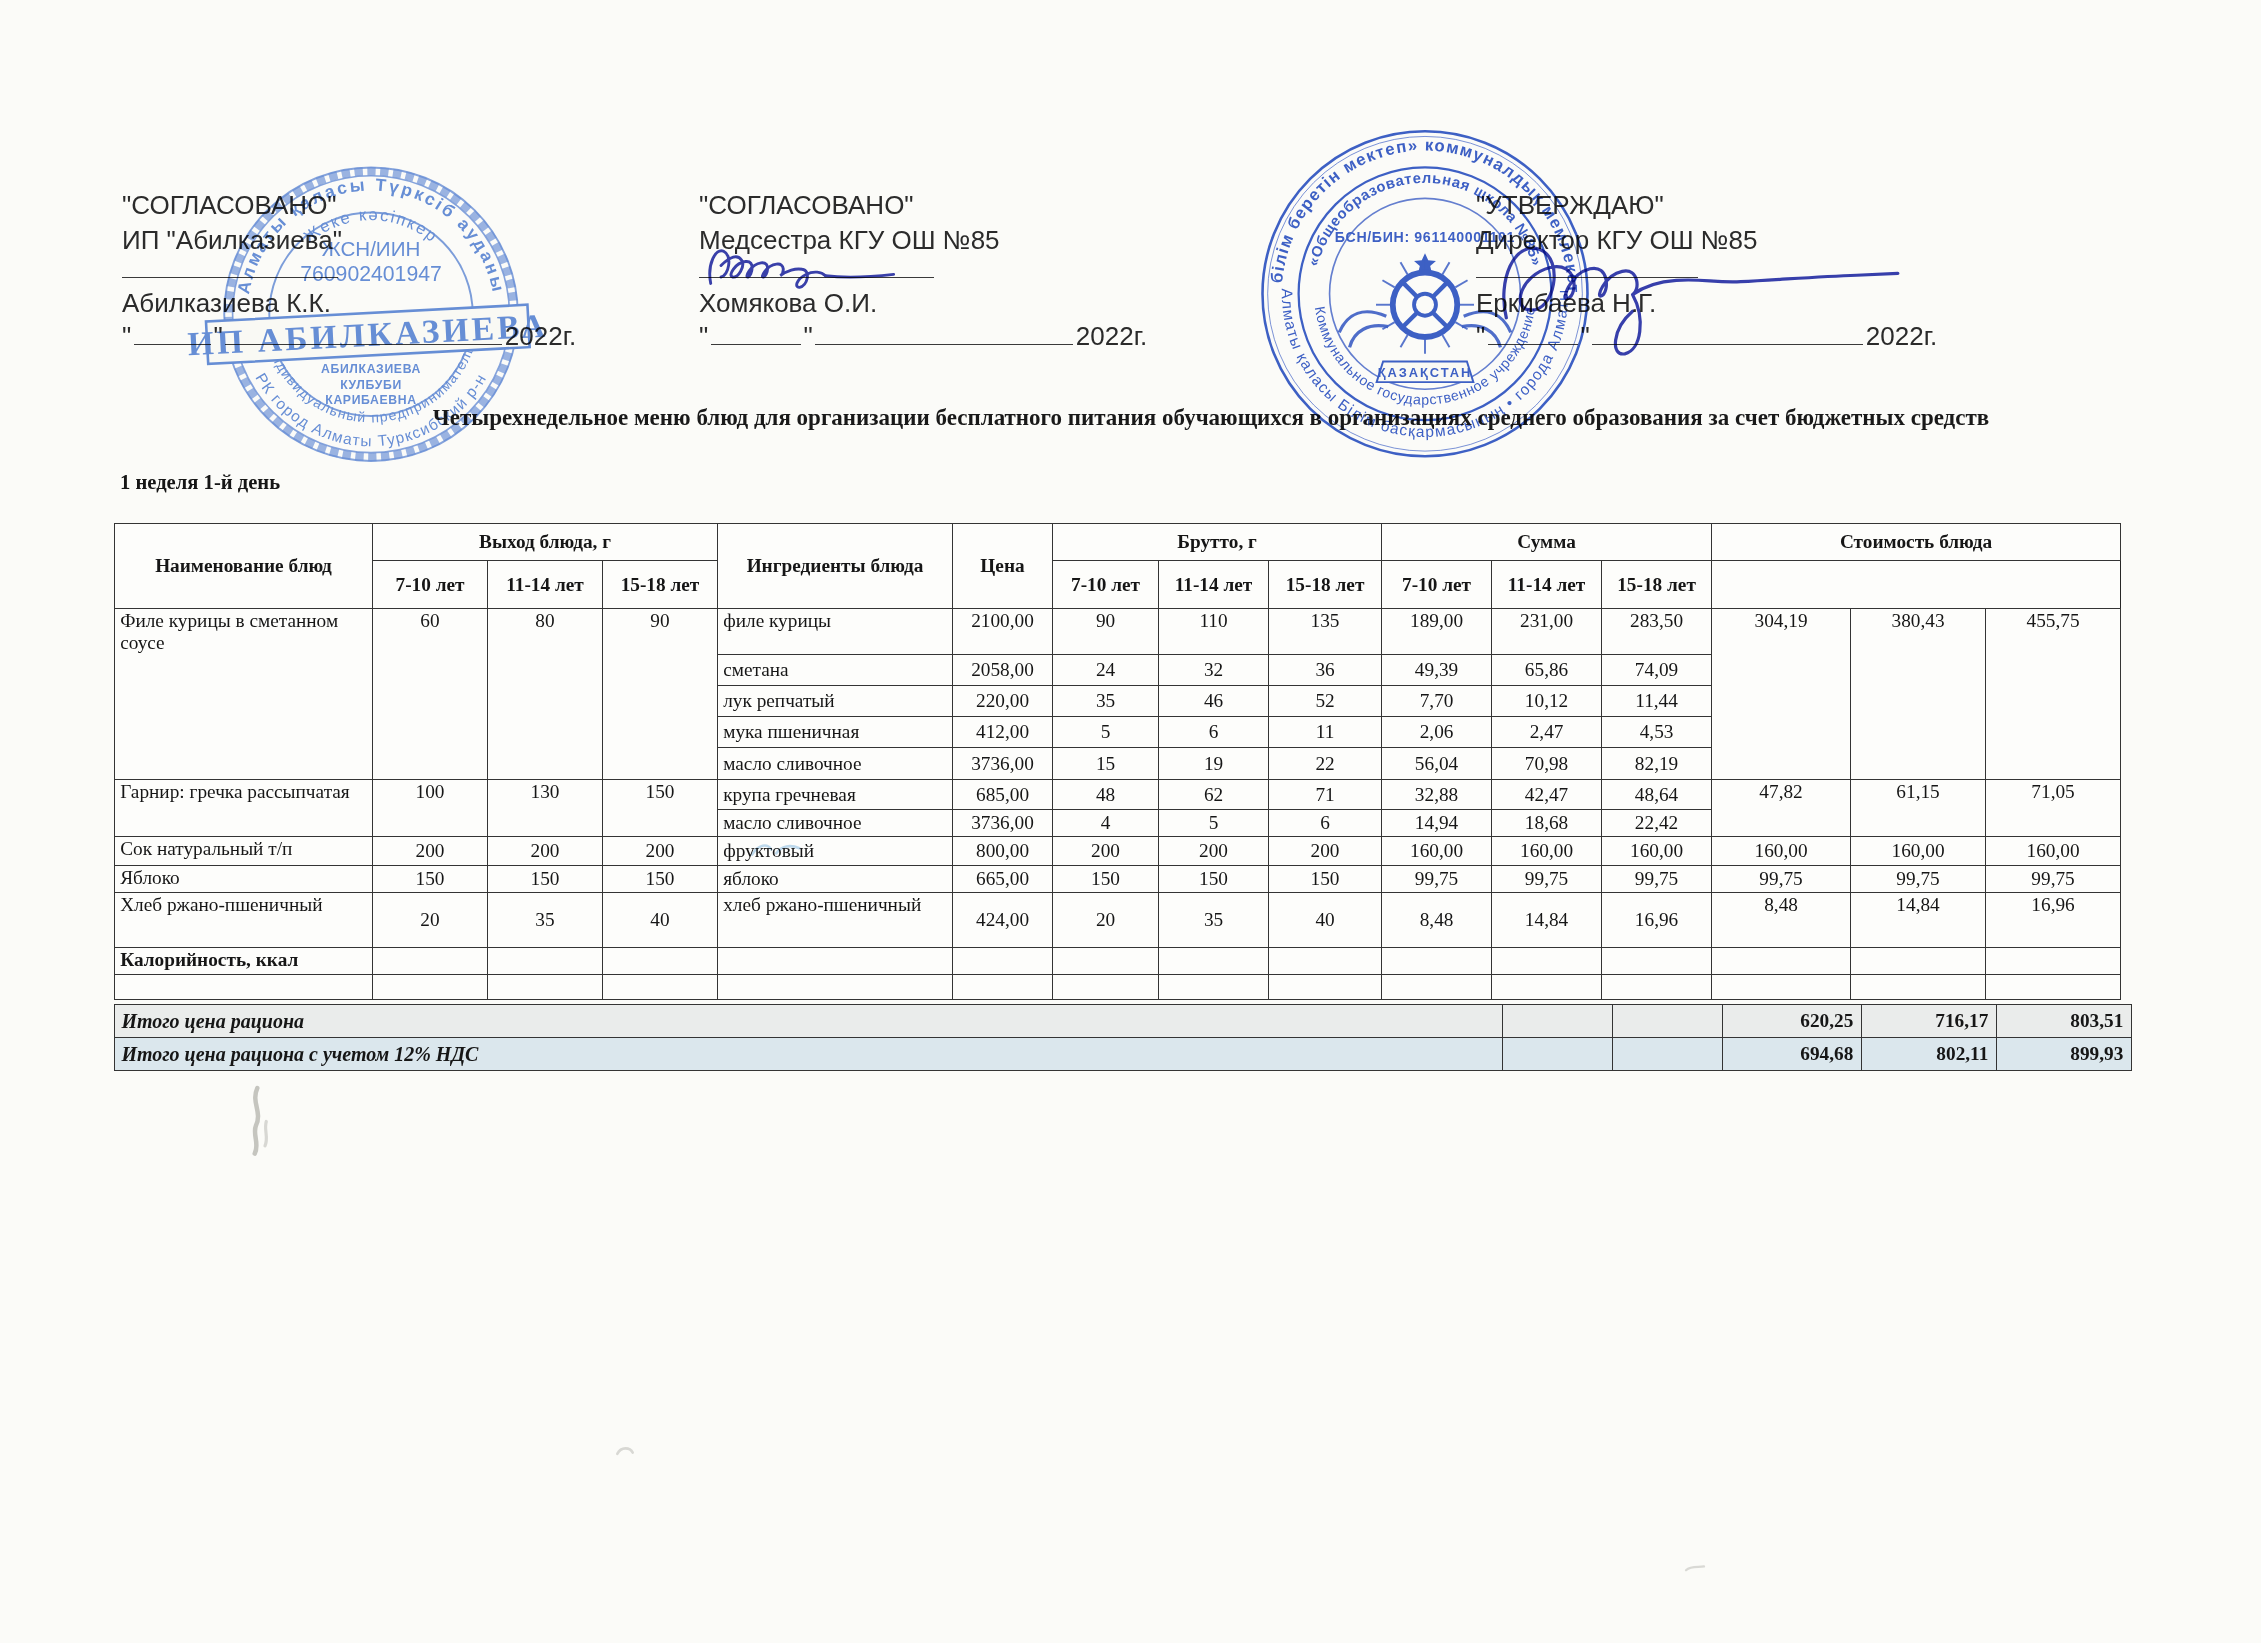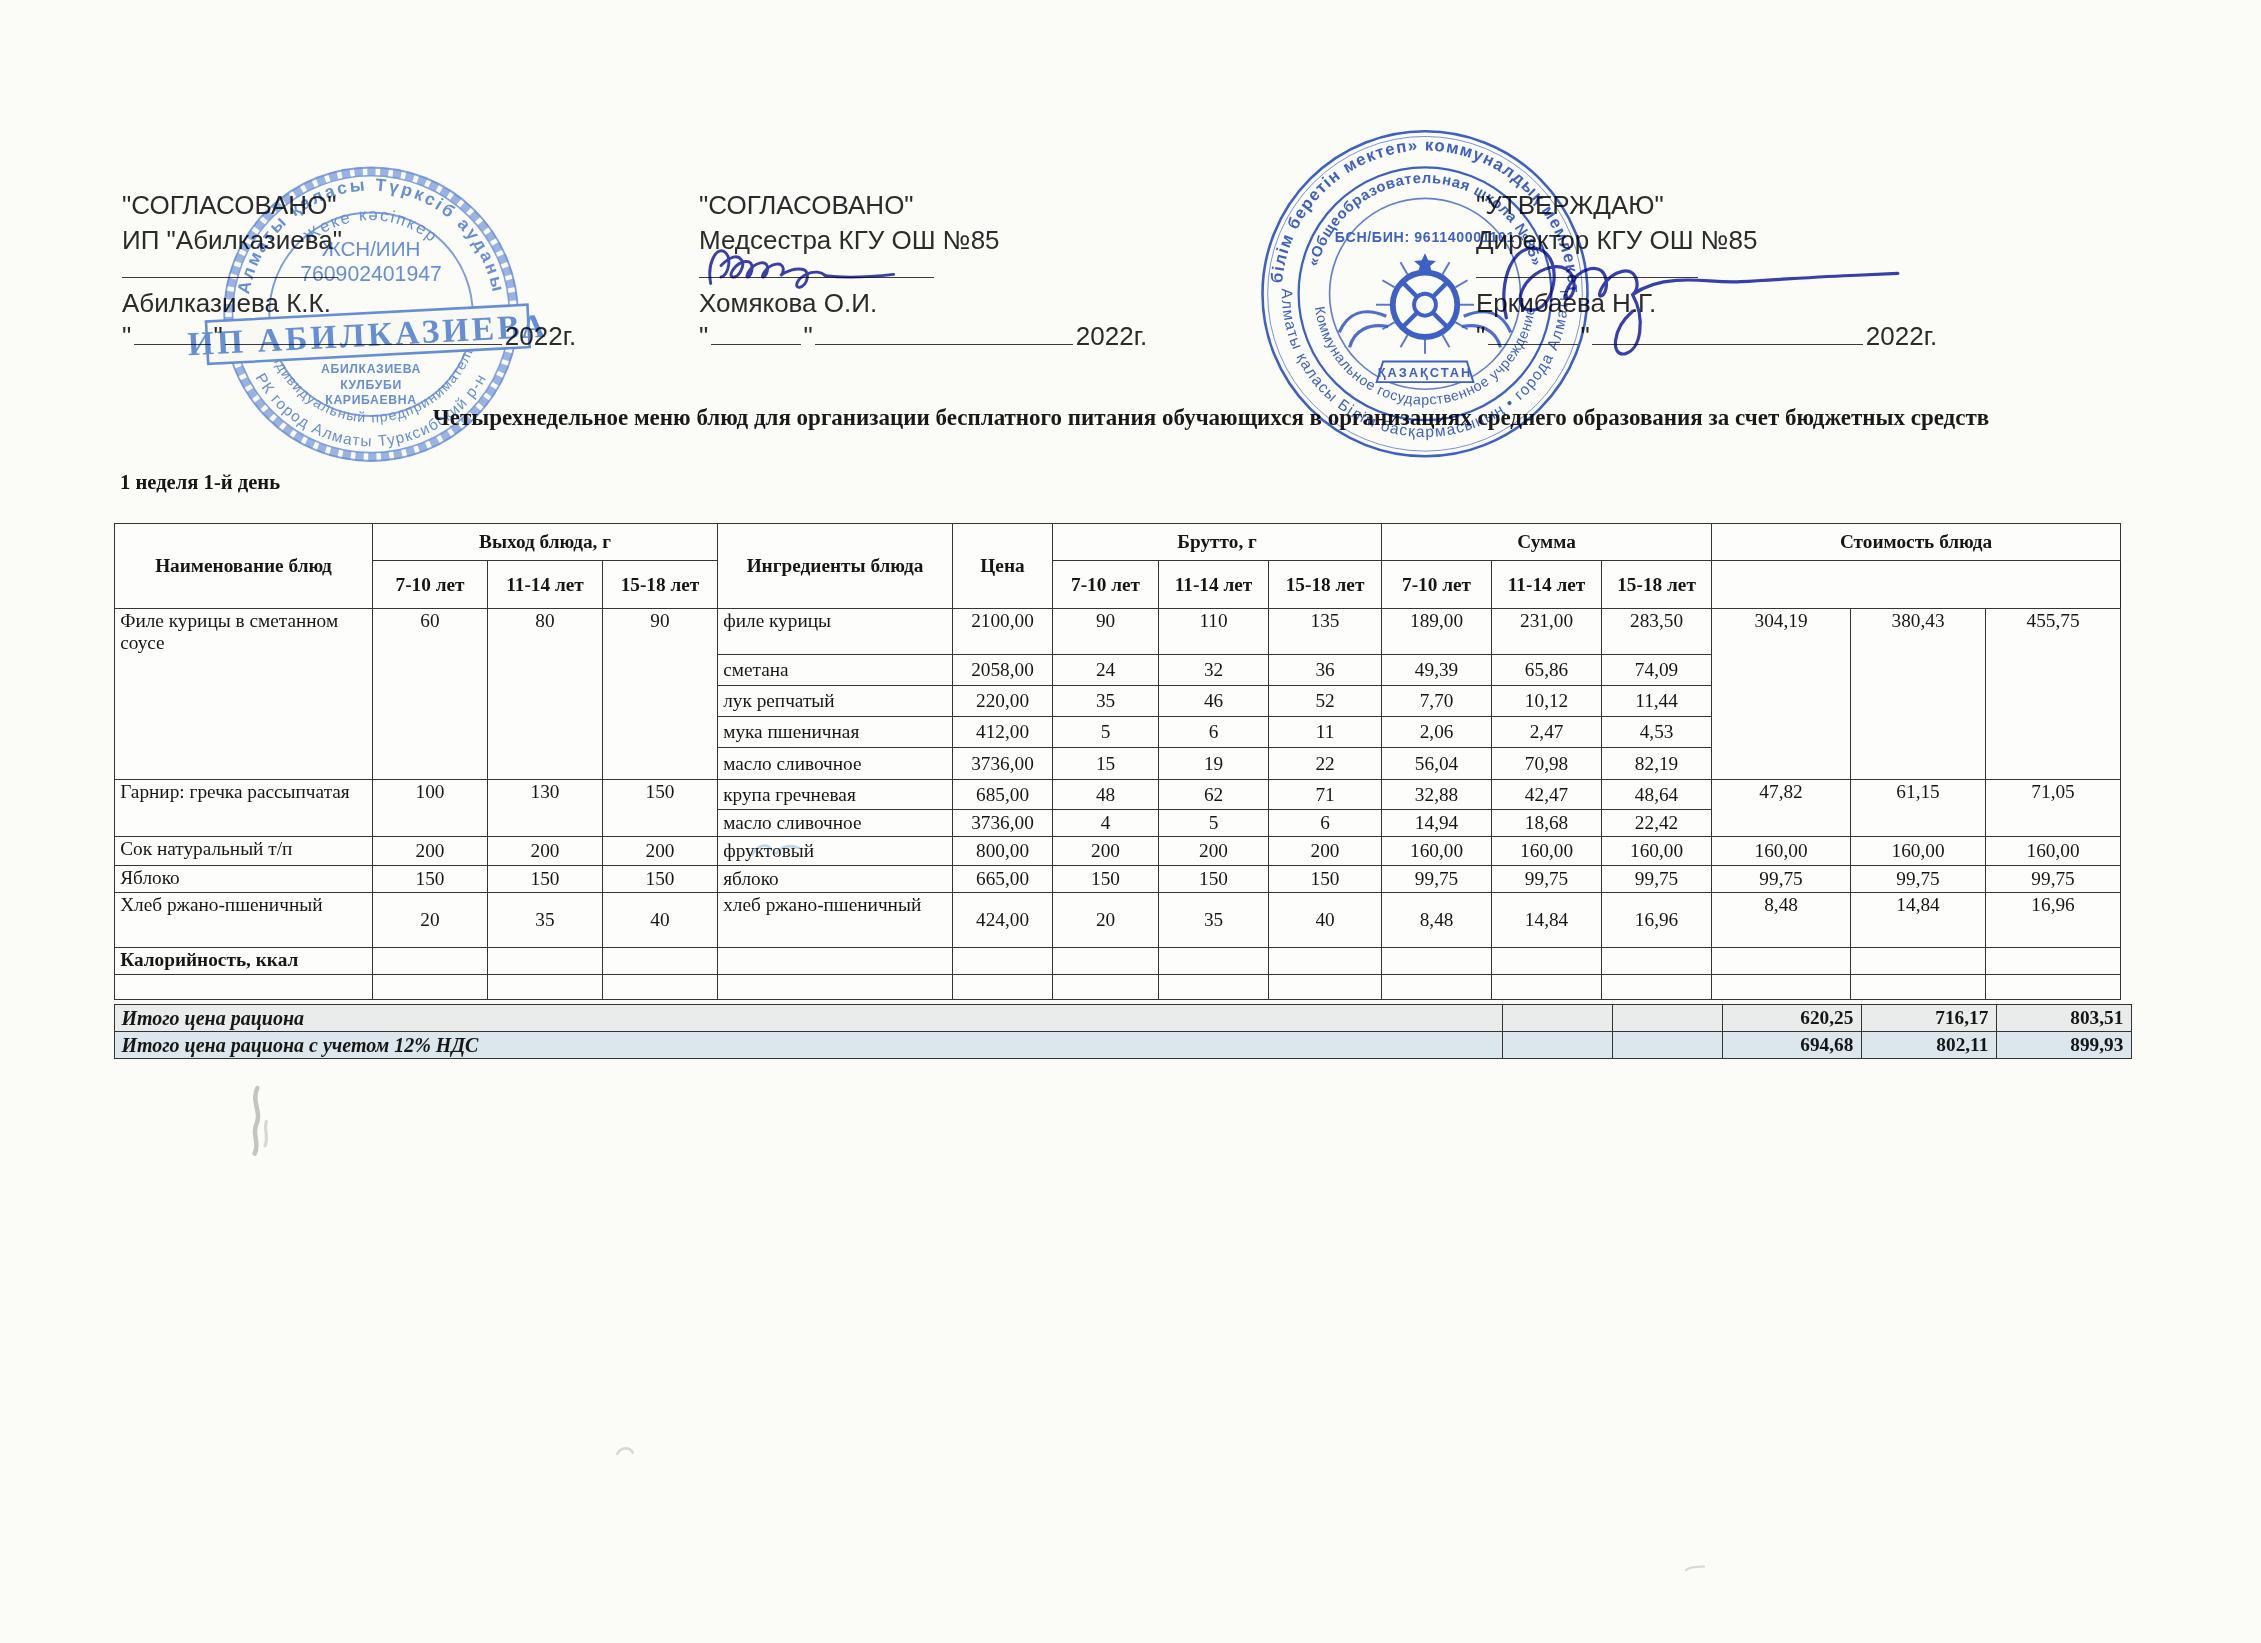--- a/index.html
+++ b/index.html
@@ -34,21 +34,21 @@
         padding:1.3px 5.2px;overflow:hidden;font-family:"Liberation Serif","DejaVu Serif",serif;}
   .menu th{font-weight:700;text-align:center;}
   .num{text-align:center;}
   .iname{text-align:left;padding-left:6.4px;}
   .dname{text-align:left;vertical-align:top;padding:3.9px 3.9px 0 6.4px;}
   .top{vertical-align:top;padding-top:3.9px;}
   .bold{font-weight:700;}
   tr.rh1{height:37px;} tr.rh2{height:48px;}
   tr.hA{height:46px;} tr.hB{height:31px;} tr.hB2{height:32px;}
   tr.hC{height:30px;} tr.hD{height:27px;} tr.hE{height:29px;}
-  tr.hF{height:55px;} tr.hG{height:24.5px;} tr.hT{height:27px;}
+  tr.hF{height:55px;} tr.hG{height:24.5px;} tr.hT{height:33px;}
   .totals .tlabel{font-weight:700;font-style:italic;font-size:20px;text-align:left;padding-left:6.4px;}
   .totals .tval{font-weight:700;text-align:right;padding-right:7.7px;}
   tr.shade1 td{background:#eaeceb;}
   tr.shade2 td{background:#dbe7ed;}
 
   
   .stamp{position:absolute;mix-blend-mode:multiply;opacity:0.92;}
   .sig{position:absolute;mix-blend-mode:multiply;}
   .artifact{position:absolute;mix-blend-mode:multiply;}
   svg{overflow:visible;}

